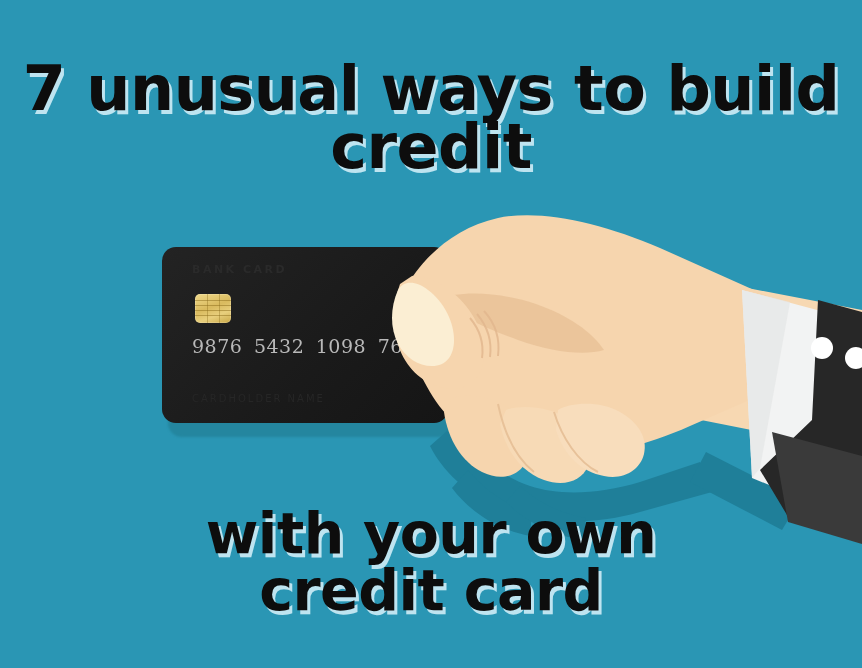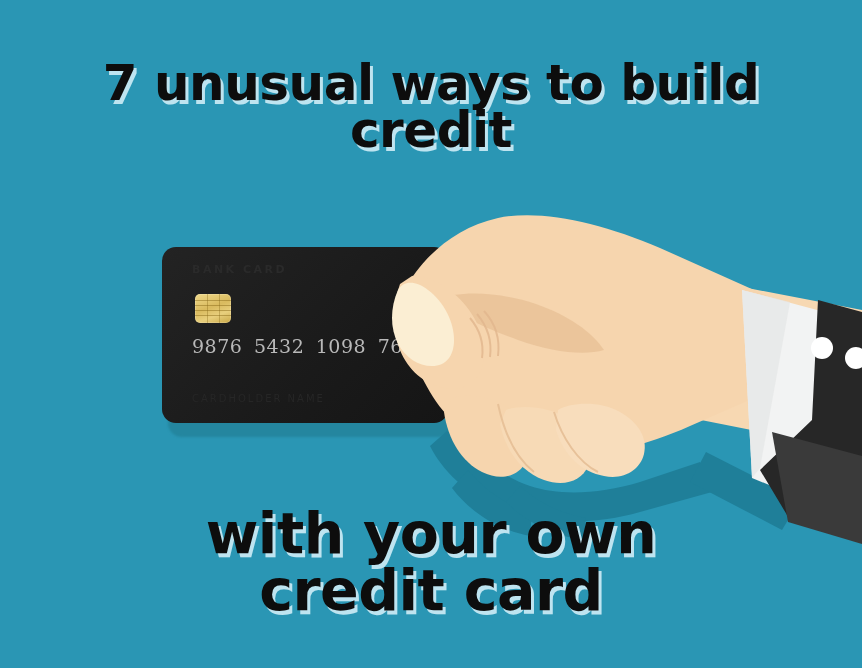--- a/index.html
+++ b/index.html
@@ -28,21 +28,21 @@
     font-family: "DejaVu Sans", sans-serif;
     font-weight: 700;
     letter-spacing: -0.5px;
     line-height: 0.92;
     text-shadow: 3px 4px 0 rgba(190, 228, 240, 0.85);
     white-space: pre-line;
     z-index: 40;
   }
   #headline-top {
     top: 60px;
-    font-size: 50px;
+    font-size: 62px;
     line-height: 0.94;
   }
   #headline-bottom {
     top: 505px;
     font-size: 57px;
     line-height: 1.0;
   }
 
   
   #card-wrap {

